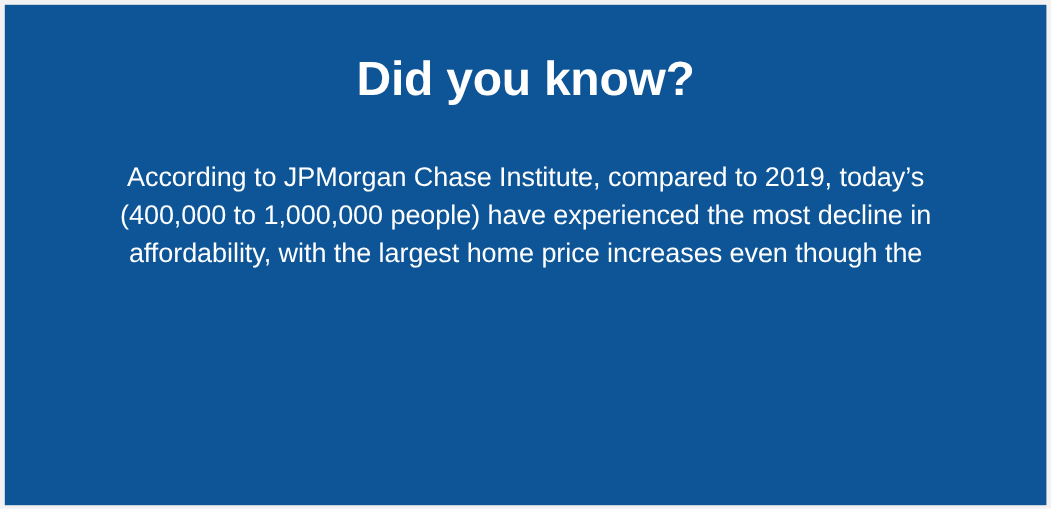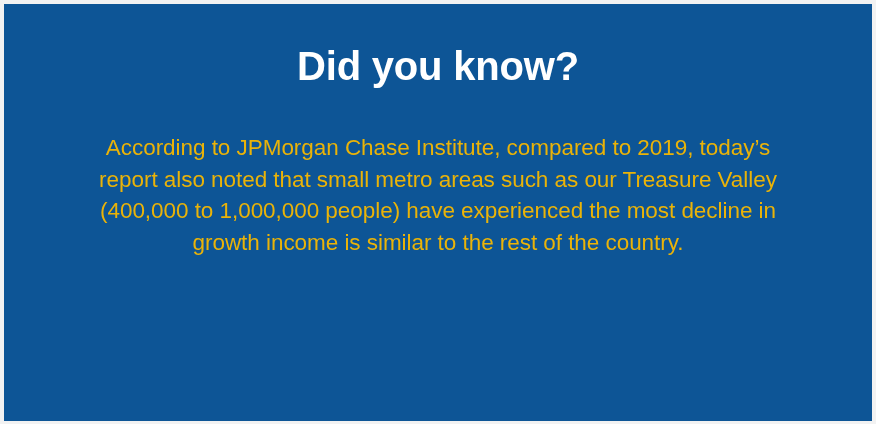--- a/index.html
+++ b/index.html
@@ -41,21 +41,21 @@
     font-weight: bold;
     font-size: 40px;
     line-height: 1;
     letter-spacing: -0.2px;
     text-align: center;
     margin-top: 42px;
     white-space: nowrap;
   }
 
   .body-copy {
-    color: #eab308;
+    color: #ffffff;
     font-family: "Liberation Sans", sans-serif;
     font-weight: normal;
     font-size: 22.5px;
     line-height: 31.5px;
     text-align: center;
     margin-top: 46px;
     width: 772px;
     letter-spacing: -0.05px;
   }
 
@@ -67,19 +67,18 @@
 </head>
 <body>
 
 <div class="card-frame">
   <div class="card-panel">
 
     <div class="headline">Did you know?</div>
 
     <div class="body-copy">
       <span class="body-line">According to JPMorgan Chase Institute, compared to 2019, today’s</span>
-      <span class="body-line">report also noted that small metro areas such as our Treasure Valley</span>
       <span class="body-line">(400,000 to 1,000,000 people) have experienced the most decline in</span>
-      <span class="body-line">growth income is similar to the rest of the country.</span>
+      <span class="body-line">affordability, with the largest home price increases even though the</span>
     </div>
 
   </div>
 </div>
 
 </body></html>

